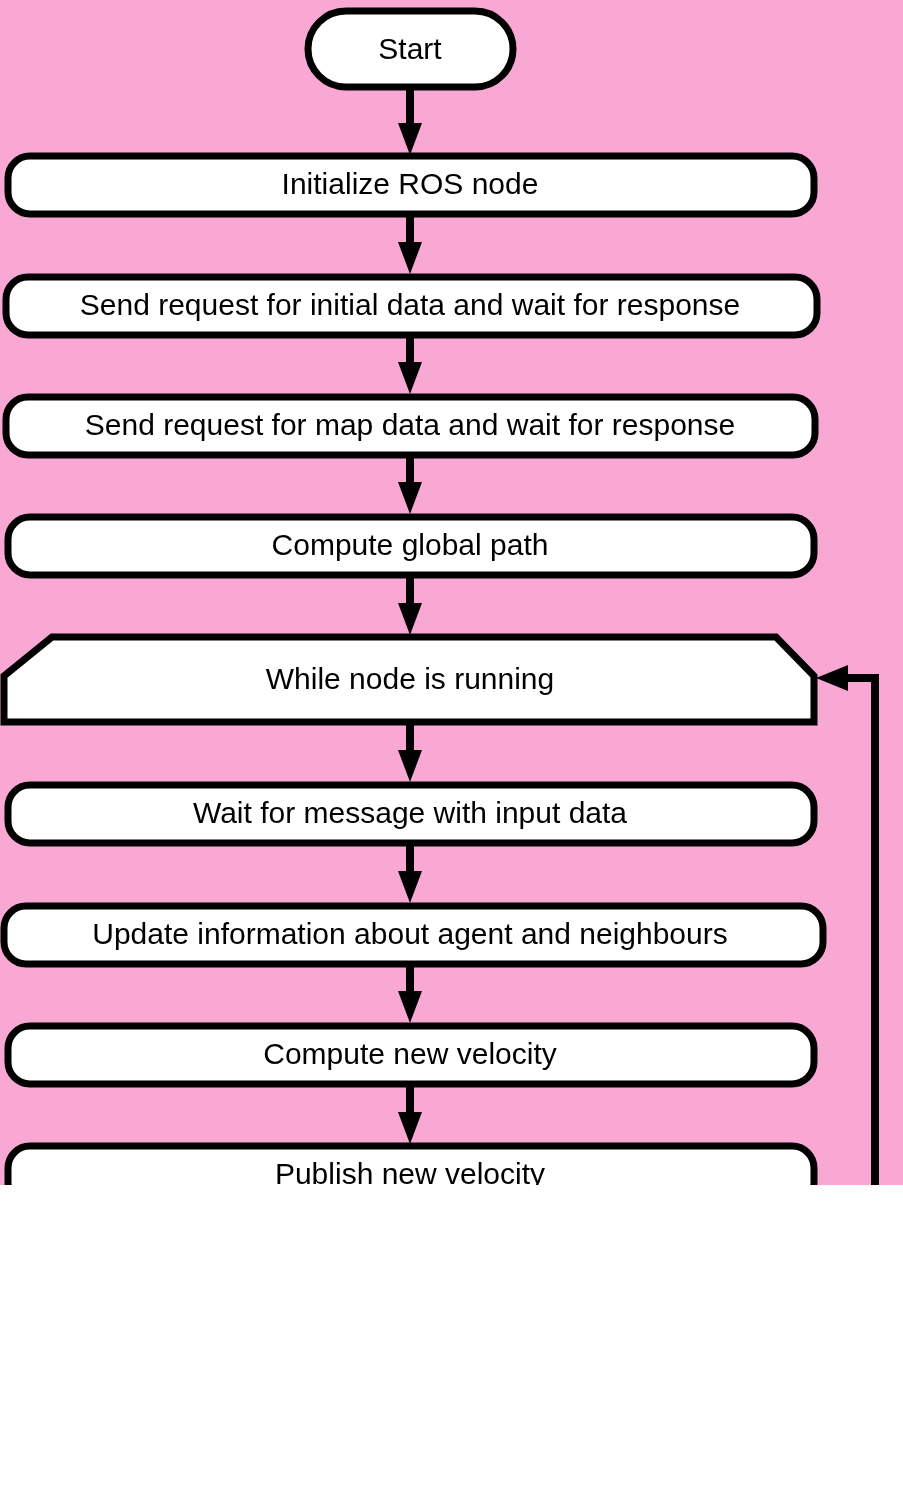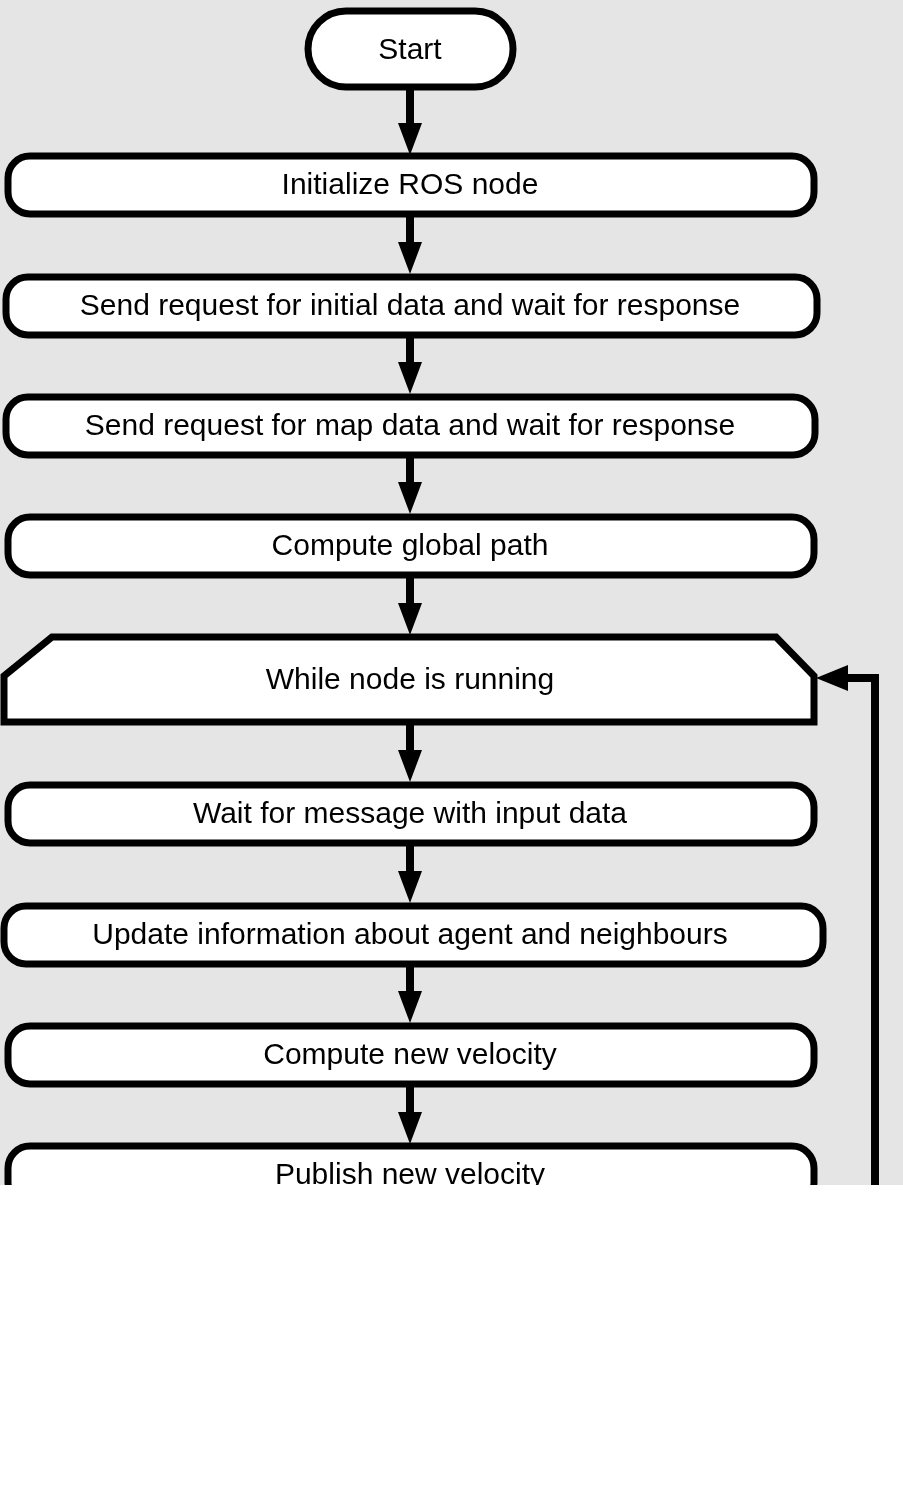--- a/index.html
+++ b/index.html
@@ -8,21 +8,21 @@
     padding: 0;
     background: #ffffff;
   }
   body {
     font-family: "Liberation Sans", sans-serif;
   }
   #flowchart-root {
     position: relative;
     width: 903px;
     height: 1185px;
-    background: #e5e5e5;
+    background: #f9a8d4;
     overflow: hidden;
   }
   #flow-svg {
     display: block;
     width: 903px;
     height: 1509px;
   }
   .node-shape {
     fill: #ffffff;
     stroke: #000000;

